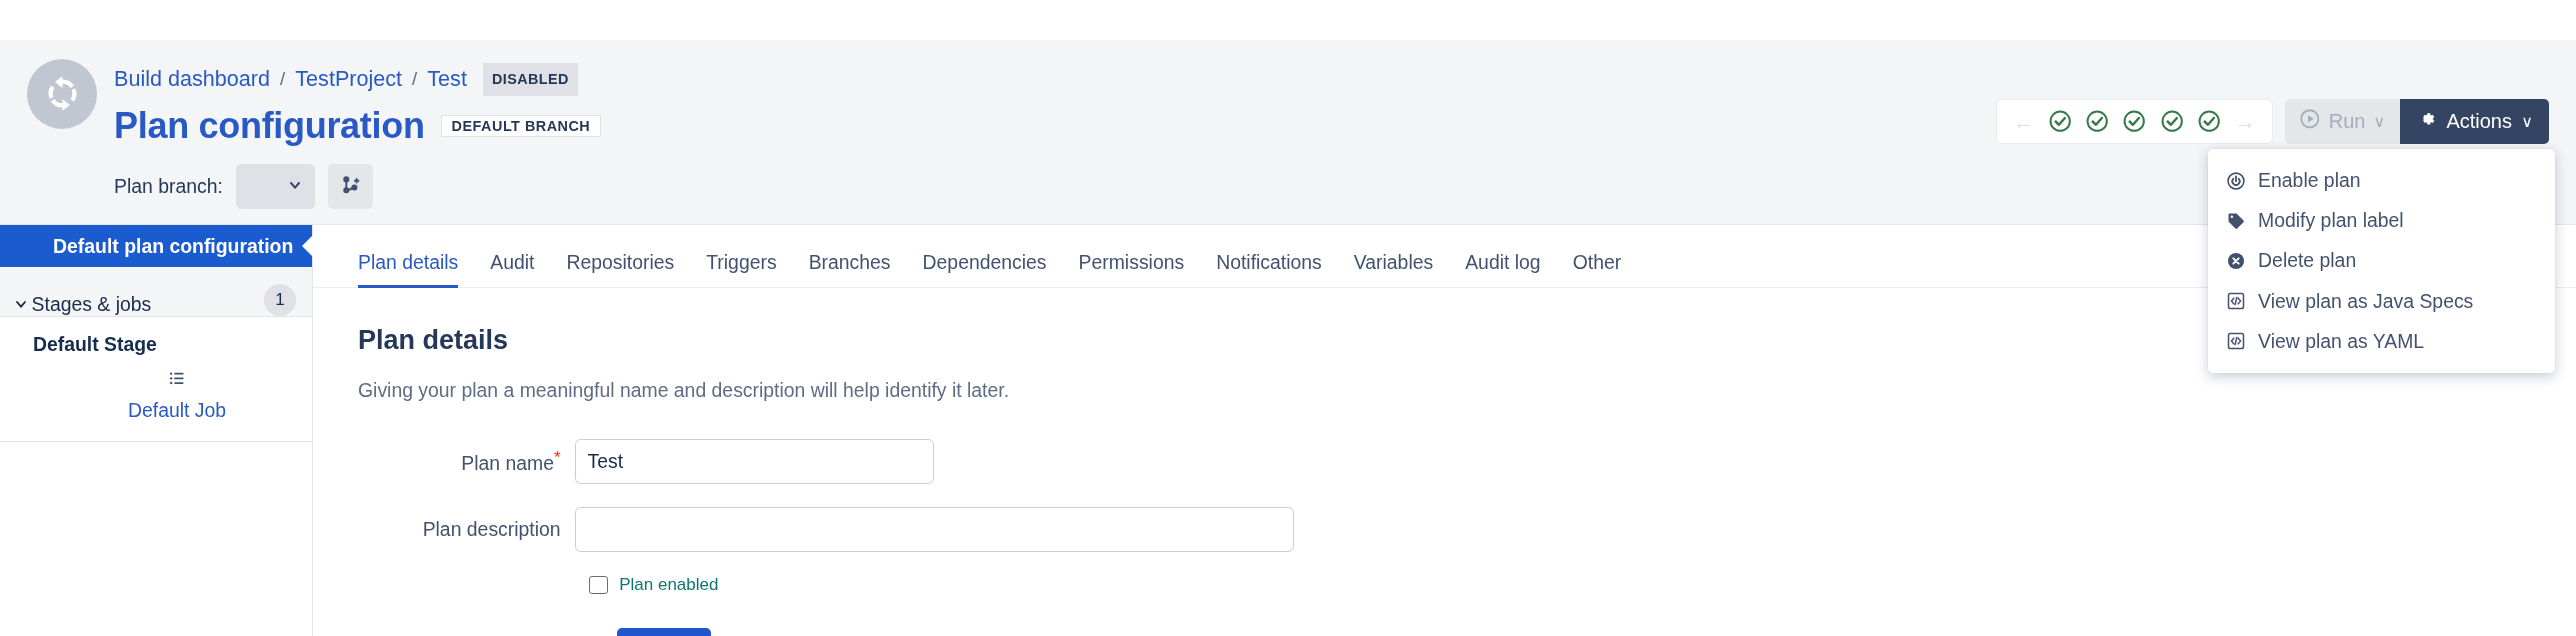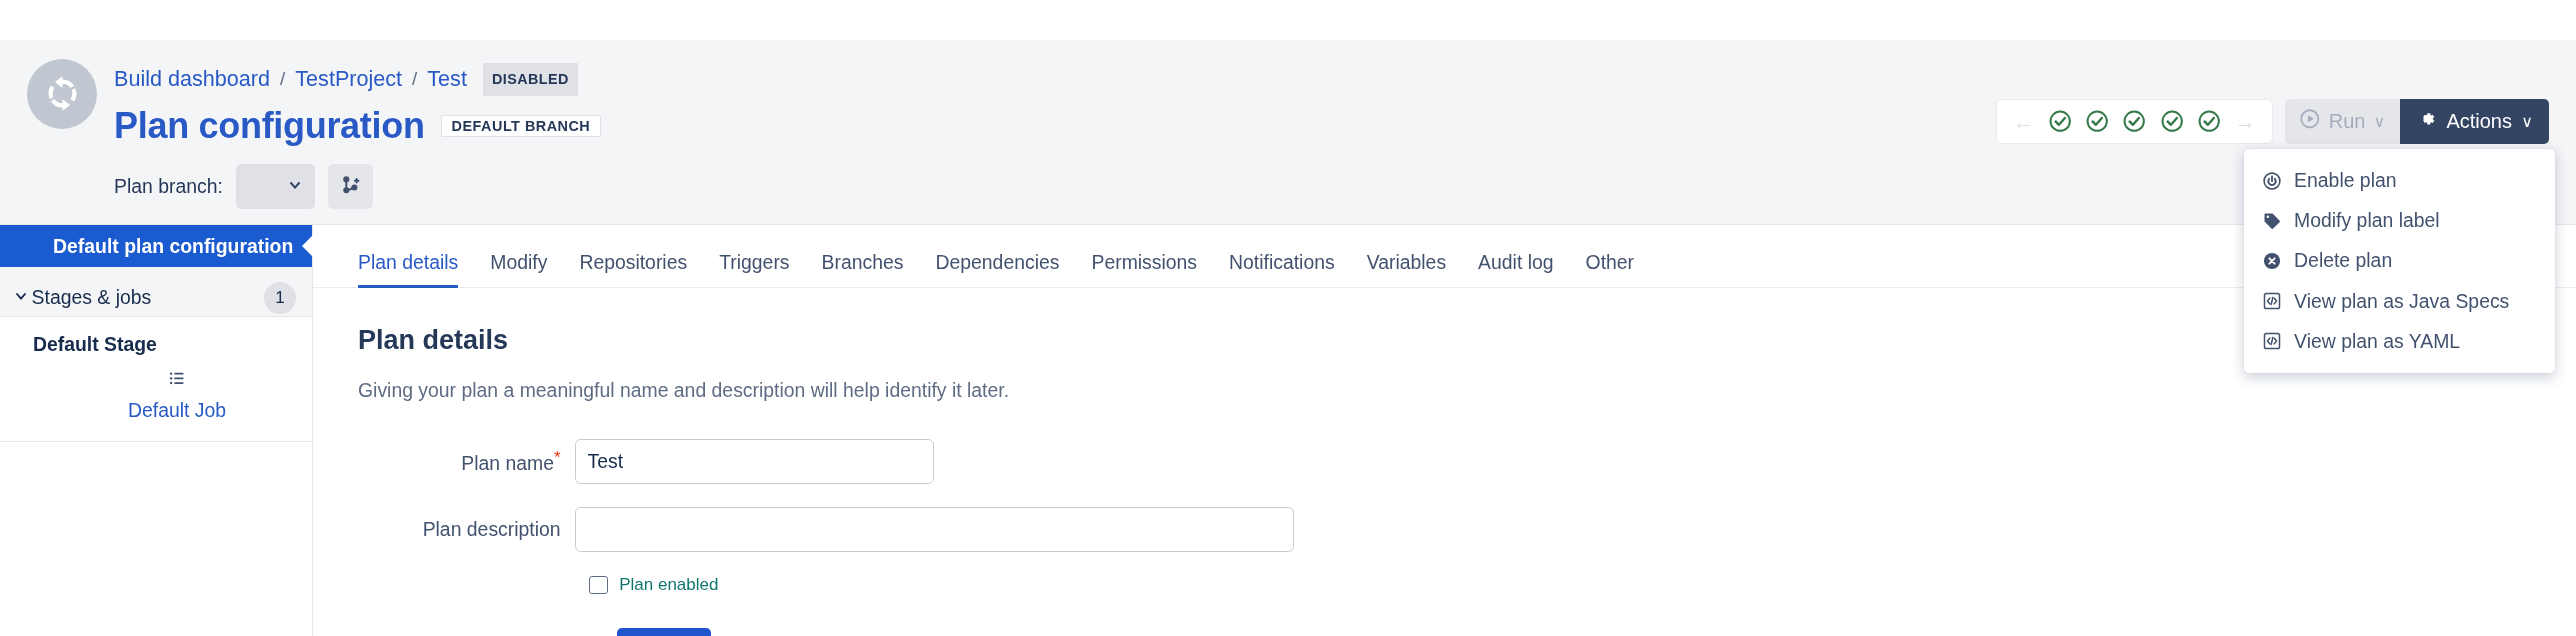--- a/index.html
+++ b/index.html
@@ -98,21 +98,21 @@
     font-size: 20px; font-family: inherit;
     display: flex; align-items: center; gap: 9.3px;
     padding: 0 16px; cursor: pointer;
   }
   .run-actions-group { display: flex; align-items: flex-start; }
   .caret { font-size: 16px; line-height: 1; }
 
   
   .dropdown {
     position: absolute; right: 21px; top: 109px;
-    width: 311px; background: #FFFFFF;
+    width: 347px; background: #FFFFFF;
     border-radius: 4.3px;
     box-shadow: 0 3.6px 13px rgba(9,30,66,0.22), 0 0 0.7px rgba(9,30,66,0.32);
     padding: 11.5px 0; z-index: 50;
   }
   .dd-item {
     display: flex; align-items: center; gap: 11.5px;
     padding: 8.6px 17px; font-size: 19.4px; color: #42526E;
     cursor: pointer;
   }
   .dd-icon { width: 21.6px; height: 21.6px; flex: none; display: flex; align-items: center; justify-content: center; }
@@ -134,21 +134,21 @@
   }
   .side-active::after {
     content: ""; position: absolute; right: -0.7px; top: 50%;
     transform: translateY(-50%);
     border-top: 11.5px solid transparent;
     border-bottom: 11.5px solid transparent;
     border-right: 11.5px solid #FFFFFF;
   }
   .side-group {
     background: #F4F5F7; border-bottom: 0.7px solid #E4E6EA;
-    height: 50px; display: flex; align-items: center;
+    height: 50px; display: flex; align-items: flex-end;
     padding: 12px 16px 0 10px; cursor: pointer;
   }
   .side-chevron { color: #253858; font-size: 16px; width: 21.6px; text-align: center; }
   .side-group-label { font-size: 19.4px; color: #172B4D; flex: 1; }
   .side-count {
     background: #DFE1E6; color: #172B4D;
     width: 32px; height: 32px; border-radius: 50%;
     display: flex; align-items: center; justify-content: center;
     font-size: 17px;
   }
@@ -407,21 +407,21 @@
       </span>
       <span class="job-label">Default Job</span>
     </div>
 
     <div class="sidebar-divider"></div>
   </nav>
 
   <main class="main">
     <div class="tabs">
       <div class="tab active">Plan details</div>
-      <div class="tab">Modify</div>
+      <div class="tab">Audit</div>
       <div class="tab">Repositories</div>
       <div class="tab">Triggers</div>
       <div class="tab">Branches</div>
       <div class="tab">Dependencies</div>
       <div class="tab">Permissions</div>
       <div class="tab">Notifications</div>
       <div class="tab">Variables</div>
       <div class="tab">Audit log</div>
       <div class="tab">Other</div>
     </div>

